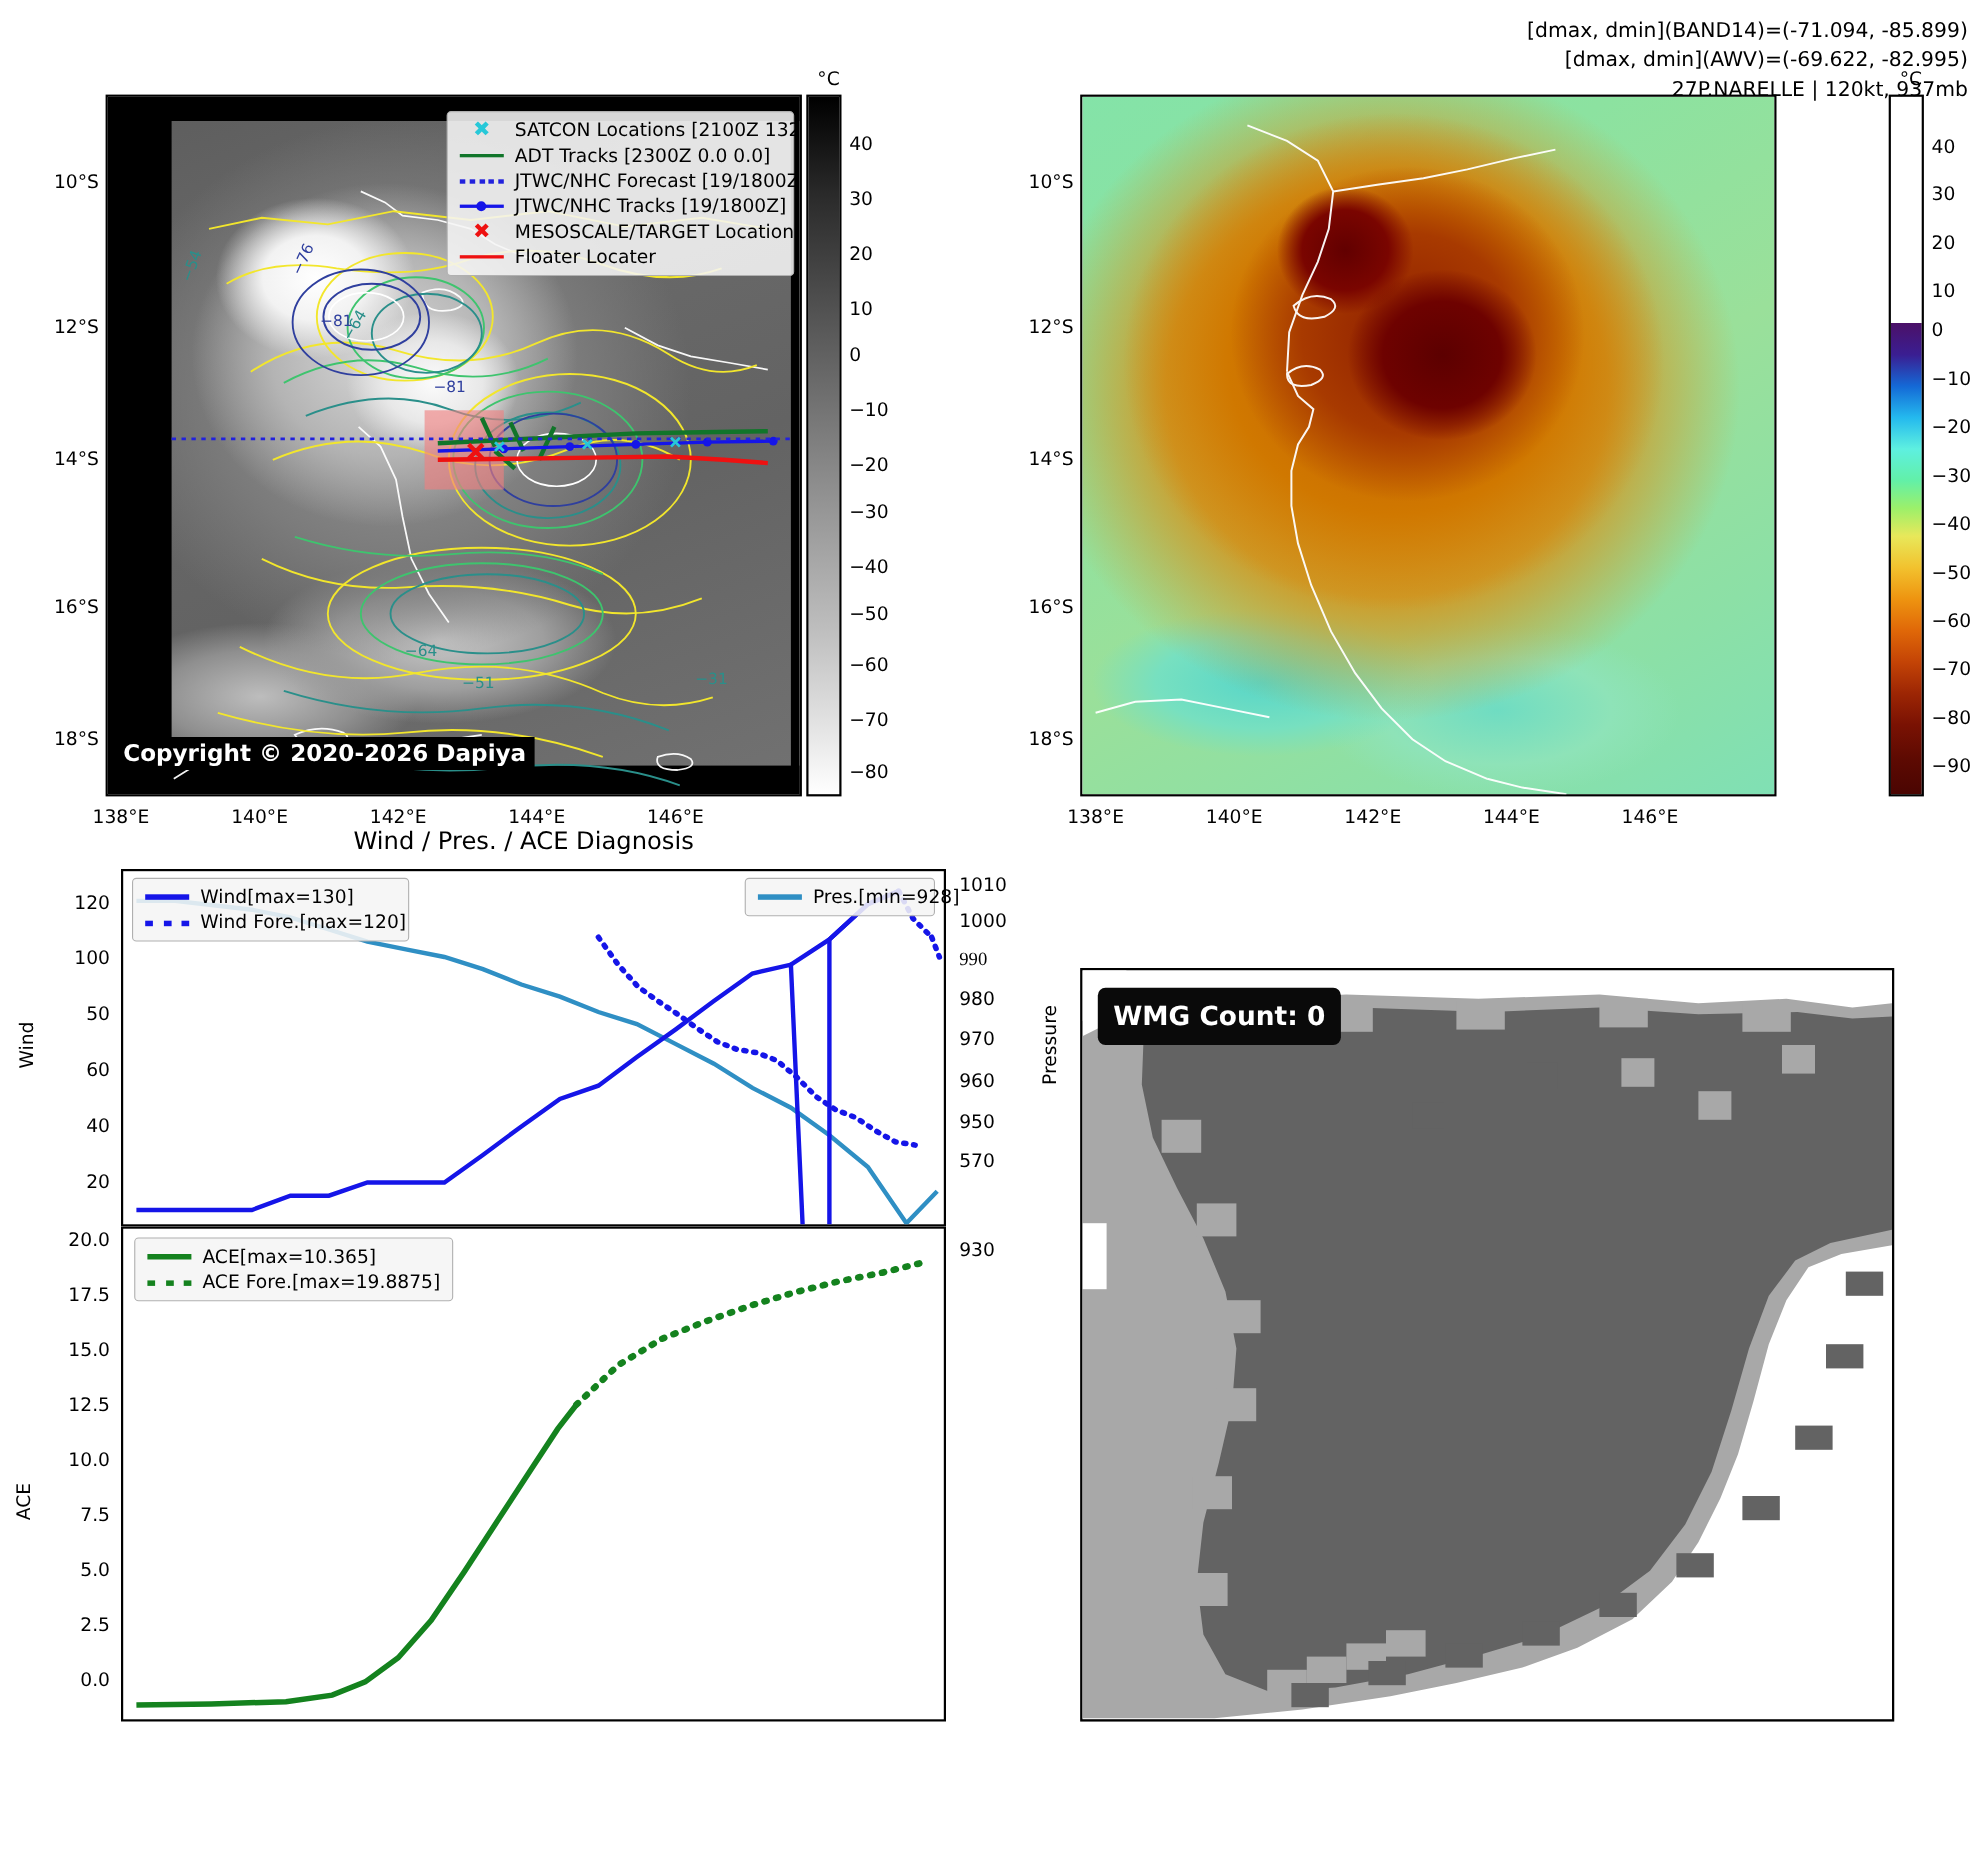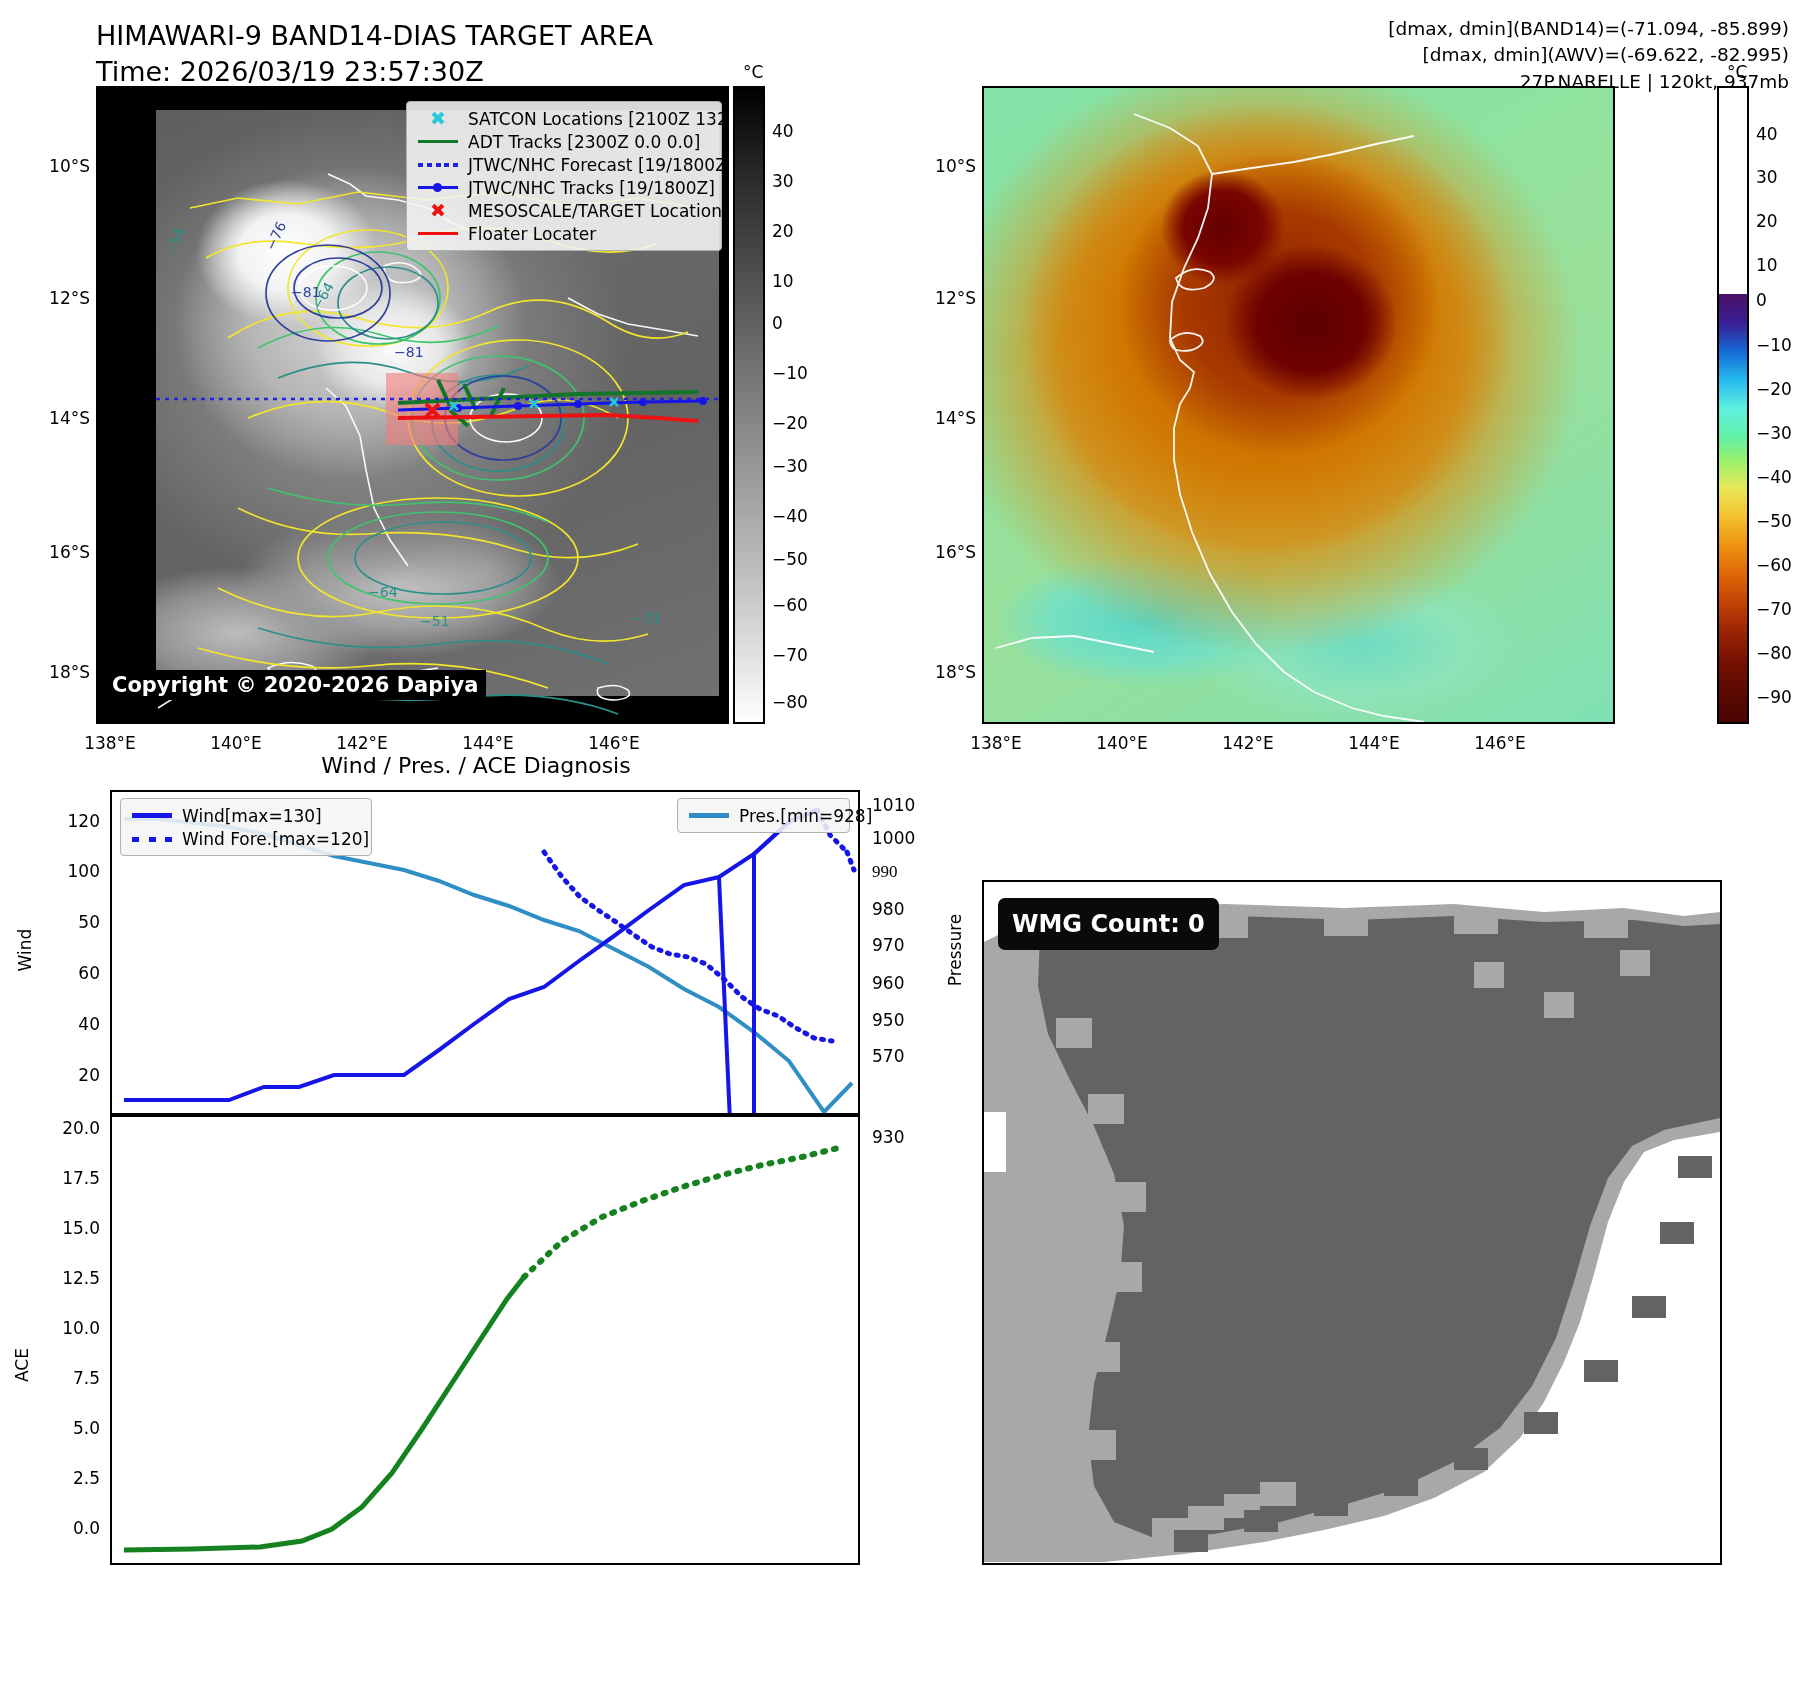--- a/index.html
+++ b/index.html
@@ -117,24 +117,20 @@
     padding: 3px 8px; white-space: nowrap;
   }
 
   svg { display: block; }
 </style>
 </head>
 <body>
 
 <div id="root">
 
-  <div class="title-block">
-    <div class="title-line">HIMAWARI-9 BAND14-DIAS TARGET AREA</div>
-    <div class="title-line">Time: 2026/03/19 23:57:30Z</div>
-  </div>
 
   <div class="hdr-right">
     <div>[dmax, dmin](BAND14)=(-71.094, -85.899)</div>
     <div>[dmax, dmin](AWV)=(-69.622, -82.995)</div>
     <div>27P.NARELLE | 120kt, 937mb</div>
   </div>
 
   <div class="frame" style="left:96px; top:86px; width:633px; height:638px;">
     <div class="ir-gray"></div>
 
@@ -435,20 +431,38 @@
   <div class="axis-title rot" style="left:915px; top:940px; width:80px; text-align:center;">Pressure</div>
 
   <div class="chart-frame" style="left:110px; top:1115px; width:750px; height:450px;">
     <svg width="746" height="446" viewBox="0 0 746 446" style="position:absolute; left:0; top:0;">
 
       <path fill="none" stroke="#14821e" stroke-width="5" d="M 12 433 L 80 432 L 148 430 L 190 424 L 220 412 L 250 390 L 280 356 L 310 312 L 340 266 L 370 220 L 395 182 L 412 160"></path>
 
       <path fill="none" stroke="#14821e" stroke-width="6" stroke-dasharray="2 9" stroke-linecap="round" d="M 412 160 L 450 124 L 490 100 L 530 84 L 570 70 L 610 58 L 650 48 L 690 40 L 726 31"></path>
     </svg>
 
+    <div class="legend" style="left:10px; top:8px; width:290px;">
+      <div class="legend-row">
+        <span class="legend-key">
+            <span class="k-line" style="background:#14821e; height:5px;"></span>
+          </span>
+        <span class="legend-txt">ACE[max=10.365]</span>
+      </div>
+      <div class="legend-row">
+        <span class="legend-key">
+            <span class="k-dots">
+              <i style="background:#14821e; width:7px; height:5px;"></i>
+              <i style="background:#14821e; width:7px; height:5px;"></i>
+              <i style="background:#14821e; width:7px; height:5px;"></i>
+            </span>
+          </span>
+        <span class="legend-txt">ACE Fore.[max=19.8875]</span>
+      </div>
+    </div>
   </div>
 
   <div class="tick tick-y" style="left:20px; top:1128px; width:80px;">20.0</div>
   <div class="tick tick-y" style="left:20px; top:1178px; width:80px;">17.5</div>
   <div class="tick tick-y" style="left:20px; top:1228px; width:80px;">15.0</div>
   <div class="tick tick-y" style="left:20px; top:1278px; width:80px;">12.5</div>
   <div class="tick tick-y" style="left:20px; top:1328px; width:80px;">10.0</div>
   <div class="tick tick-y" style="left:20px; top:1378px; width:80px;">7.5</div>
   <div class="tick tick-y" style="left:20px; top:1428px; width:80px;">5.0</div>
   <div class="tick tick-y" style="left:20px; top:1478px; width:80px;">2.5</div>

